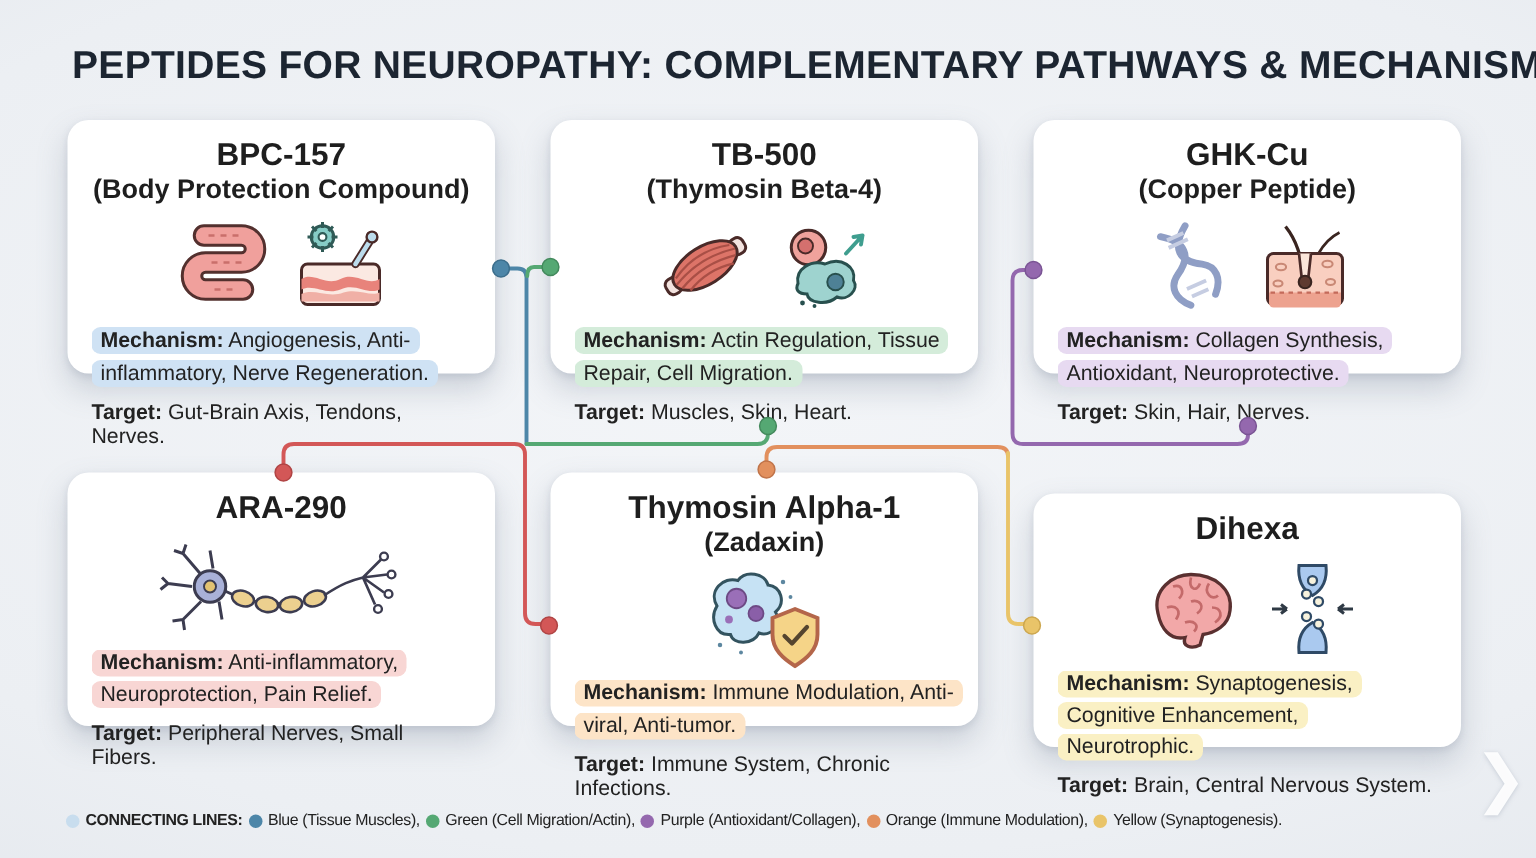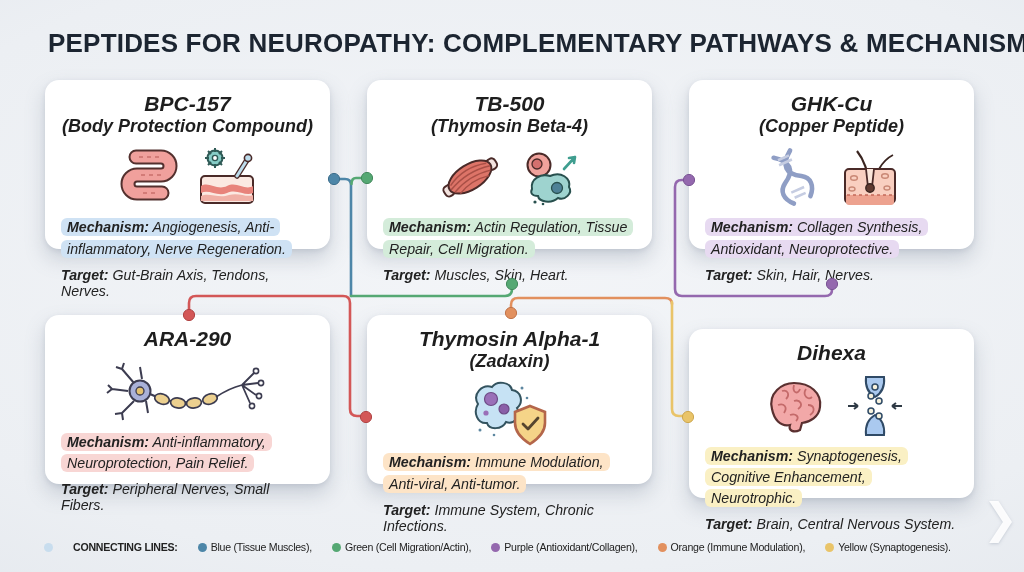--- a/index.html
+++ b/index.html
@@ -3,31 +3,31 @@
 <meta charset="utf-8">
 <style>
   html,body{margin:0;padding:0;}
   body{font-family:"Liberation Sans","DejaVu Sans",sans-serif;}
   #stage{position:relative;width:1024px;height:572px;overflow:hidden;
     background:radial-gradient(ellipse 120% 100% at 50% 45%, #f3f5f8 0%, #eceff3 55%, #dde2e9 100%);}
   .page-title{position:absolute;left:48px;top:28px;width:930px;
     font-size:26px;font-weight:800;color:#1c2531;letter-spacing:.2px;white-space:nowrap;}
   .card{position:absolute;width:285px;height:169px;background:#ffffff;border-radius:14px;
     box-shadow:0 10px 20px rgba(115,128,148,.30),0 2px 5px rgba(115,128,148,.18);
-    padding:10px 16px 16px 16px;box-sizing:border-box;text-align:center;font-style:italic;}
+    padding:10px 16px 16px 16px;box-sizing:border-box;text-align:center;}
   .card h2{margin:2px 0 0 0;font-size:21px;line-height:1.12;color:#1e1e1e;font-weight:700;}
   .card h3{margin:0;font-size:18px;line-height:1.15;color:#1e1e1e;font-weight:700;}
   .icon-row{height:72px;display:flex;align-items:center;justify-content:center;gap:14px;margin:5px 0 4px 0;}
   .mech{margin:0;text-align:left;font-size:14.2px;line-height:1.5;color:#222;}
   .mech .hl{padding:1px 6px;border-radius:6px;-webkit-box-decoration-break:clone;box-decoration-break:clone;}
   .target{margin:7px 0 0 0;text-align:left;font-size:14.2px;color:#222;}
   b{font-weight:700;}
   #connectors{position:absolute;left:0;top:0;pointer-events:none;z-index:6;}
   .legend{position:absolute;left:44px;top:541px;width:950px;display:flex;align-items:center;
-    gap:20px;font-size:10.6px;letter-spacing:-0.25px;color:#222;white-space:nowrap;}
+    gap:4px;font-size:10.6px;letter-spacing:-0.25px;color:#222;white-space:nowrap;}
   .legend .lab{font-weight:700;}
   .legend .li{display:inline-flex;align-items:center;gap:4px;}
   .dot{display:inline-block;width:9px;height:9px;border-radius:50%;flex:0 0 auto;}
   .chevron{position:absolute;right:6px;top:498px;font-size:42px;color:rgba(255,255,255,.92);
     text-shadow:0 1px 3px rgba(160,170,185,.5);line-height:1;}
   svg{display:block;}
 </style>
 </head>
 <body>
 

